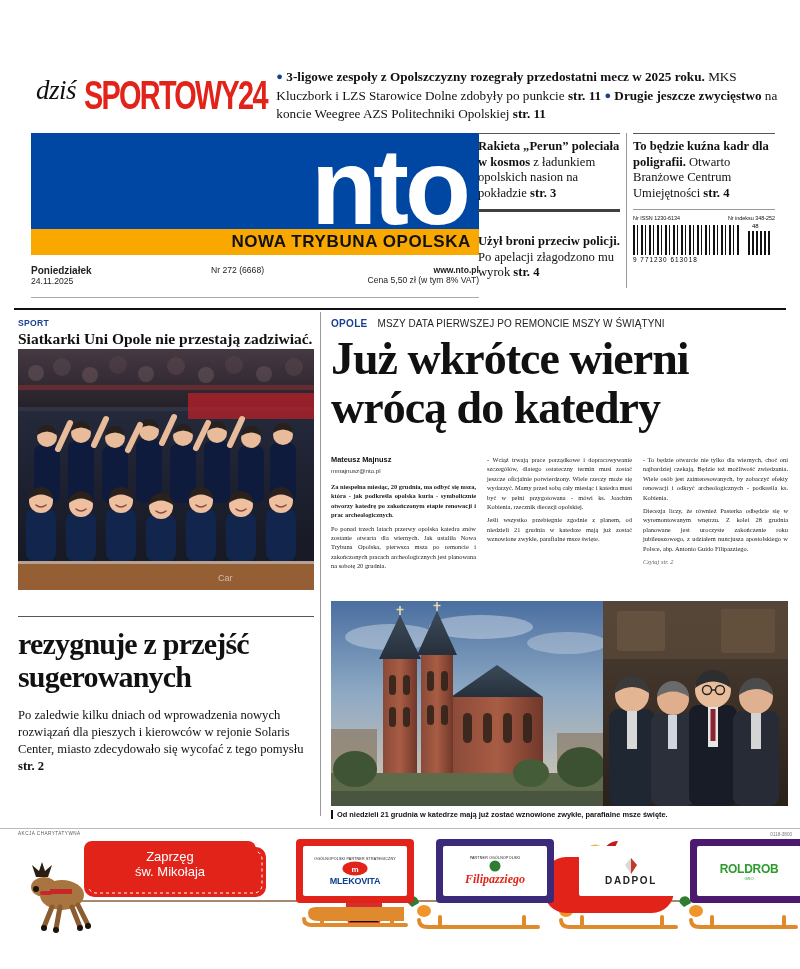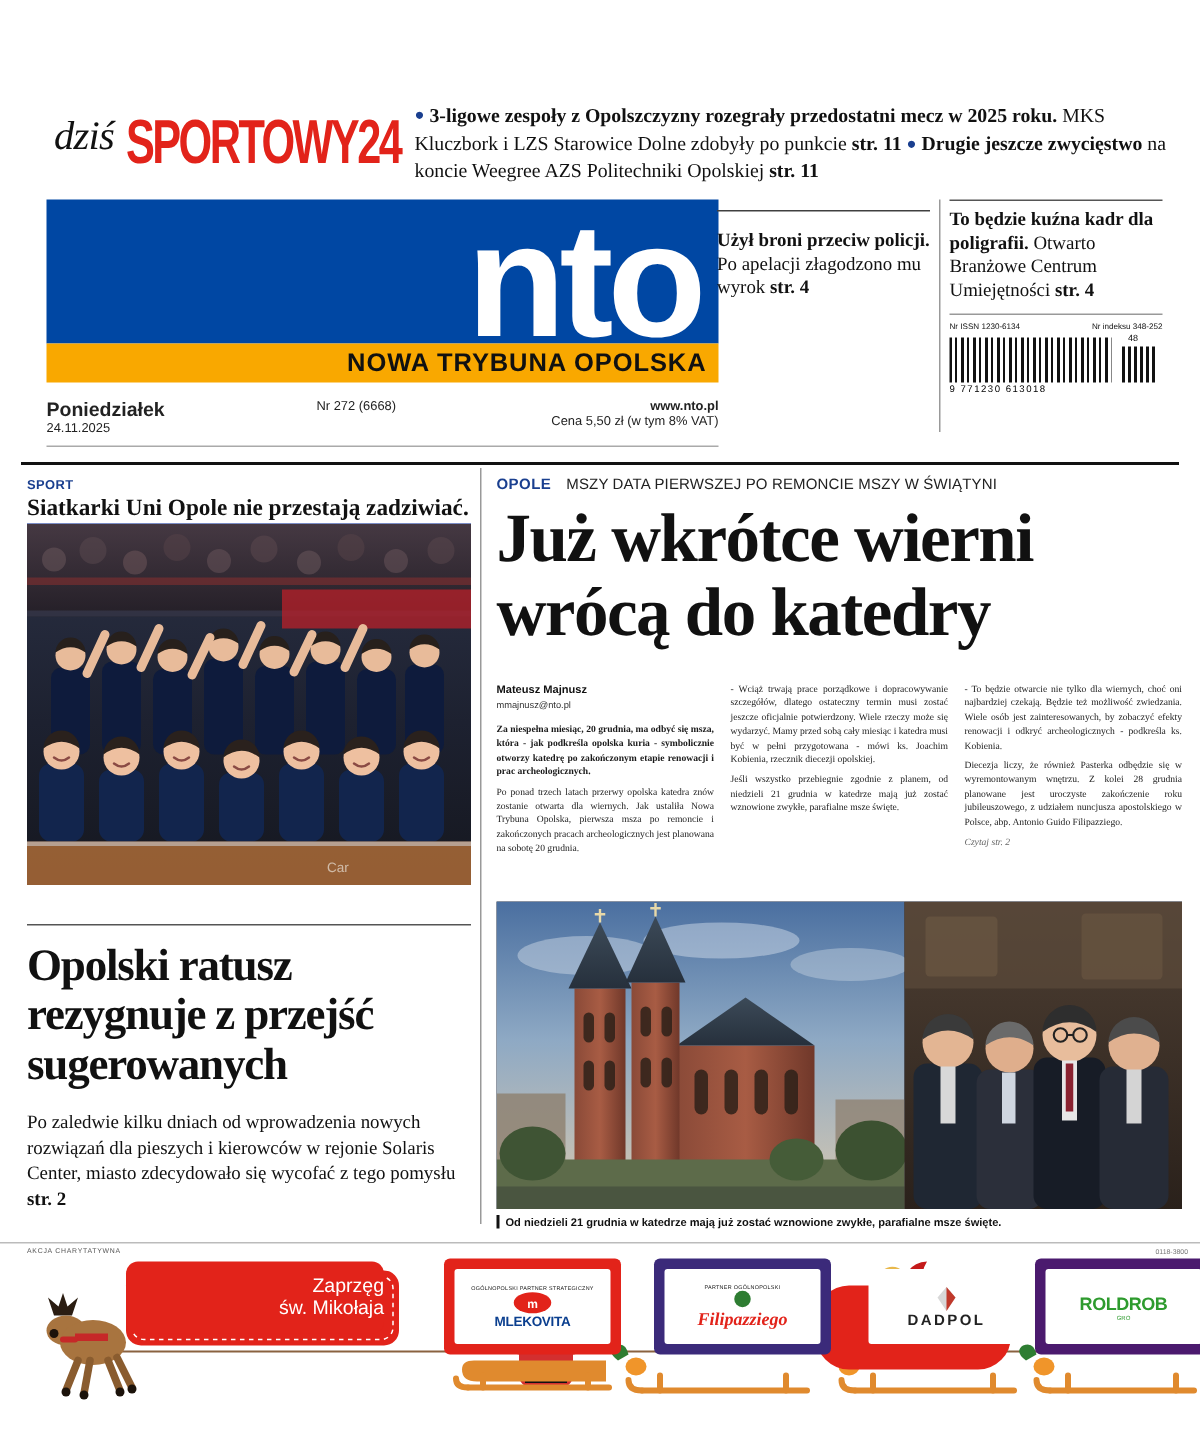--- a/index.html
+++ b/index.html
@@ -49,38 +49,38 @@
     font-family:"Liberation Sans", sans-serif; font-weight:bold;
     font-size:17px; color:#111; letter-spacing:0.6px;
   }
 
   
   .infobar {
     position:absolute; left:31px; top:264px; width:448px; height:34px;
     border-bottom:1px solid #aaa; font-size:9.2px; color:#222;
   }
   .infobar .left { position:absolute; left:0; top:1px; }
-  .infobar .left b { font-family:"Liberation Sans", sans-serif; font-size:13px; font-weight:bold; }
+  .infobar .left b { font-family:"Liberation Sans", sans-serif; font-size:10px; font-weight:bold; }
   .infobar .left span { font-family:"Liberation Sans", sans-serif; font-size:8.6px; display:block; }
   .infobar .mid {
     position:absolute; left:180px; top:1px;
     font-family:"Liberation Sans", sans-serif; font-size:8.6px;
   }
   .infobar .right { position:absolute; right:0; top:1px; text-align:right; }
   .infobar .right b { font-family:"Liberation Sans", sans-serif; font-size:8.6px; font-weight:bold; display:block;}
   .infobar .right span { font-family:"Liberation Sans", sans-serif; font-size:8.6px; display:block; }
 
   
   .teaserwrap { position:absolute; left:478px; top:133px; width:310px; height:165px; }
   .tcol { position:absolute; top:0; width:142px; }
   .tcol.a { left:0; }
   .tcol.b { left:155px; }
   .tbox { font-size:12.6px; line-height:1.25; color:#111; padding-top:5px; }
   .tbox.top { border-top:1.5px solid #555; }
-  .tbox.sep { border-top:1px solid #404040; margin-top:7px; padding-top:12px; }
+  .tbox.sep { border-top:3px solid #404040; margin-top:7px; padding-top:22px; }
   .tbox b { font-weight:bold; }
   .vdiv { position:absolute; left:148px; top:0px; width:1px; height:155px; background:#999; }
 
   
   .bcblock { margin-top:7px; border-top:1px solid #999; padding-top:5px; }
   .bcline { display:flex; justify-content:space-between;
             font-family:"Liberation Sans", sans-serif; font-size:5.4px; color:#111; }
   .bcbars { margin-top:4px; display:flex; align-items:flex-end; gap:7px; }
   .bars1 { height:30px; width:108px;
     background:repeating-linear-gradient(90deg,#111 0 2px,#fff 2px 4px,#111 4px 5px,#fff 5px 8px); }
@@ -162,21 +162,21 @@
     color:#555; letter-spacing:0.5px;
   }
   .adcode {
     position:absolute; right:8px; top:3px;
     font-family:"Liberation Sans", sans-serif; font-size:4.6px; color:#777;
   }
   .ad-art { position:absolute; left:0; top:6px; width:800px; height:110px; }
   .santa-banner {
     position:absolute; left:84px; top:12px; width:172px; height:48px;
     background:#e2231a; border-radius:8px;
-    display:flex; flex-direction:column; align-items:flex-end; justify-content:center;
+    display:flex; flex-direction:column; align-items:center; justify-content:center;
     font-family:"Liberation Sans", sans-serif; color:#fff;
     font-size:13px; line-height:1.12; font-weight:normal;
   }
   .sp-outer { position:absolute; top:10px; width:118px; height:64px; border-radius:4px; }
   .sp-inner {
     position:absolute; left:7px; top:7px; width:104px; height:50px;
     background:#fff; border-radius:2px;
     display:flex; flex-direction:column; align-items:center; justify-content:center;
   }
   .sp-tag { font-family:"Liberation Sans", sans-serif; font-size:3.6px; color:#111; letter-spacing:0.2px; }
@@ -214,20 +214,23 @@
     <div class="right">
       <b>www.nto.pl</b>
       <span>Cena 5,50 zł (w tym 8% VAT)</span>
     </div>
   </div>
 
   <div class="teaserwrap">
     <div class="vdiv"></div>
 
     <div class="tcol a">
+      <div class="tbox top">
+        <b>Rakieta „Perun” poleciała w kosmos</b><span> z ładunkiem opolskich nasion na pokładzie </span><b>str. 3</b>
+      </div>
       <div class="tbox sep">
         <b>Użył broni przeciw policji.</b><span> Po apelacji złagodzono mu wyrok </span><b>str. 4</b>
       </div>
     </div>
 
     <div class="tcol b">
       <div class="tbox top">
         <b>To będzie kuźna kadr dla poligrafii.</b><span> Otwarto Branżowe Centrum Umiejętności </span><b>str. 4</b>
       </div>
       <div class="bcblock">
@@ -507,21 +510,20 @@
           <rect x="148" y="112" width="10" height="36" fill="#d4d4d4"></rect>
         </g>
       </g>
     </svg>
   </div>
 
   <div class="photocap">Od niedzieli 21 grudnia w katedrze mają już zostać wznowione zwykłe, parafialne msze święte.</div>
 
   <div class="leftstory">
     <div class="hd">
-      <div>Opolski ratusz</div>
       <div>rezygnuje z przejść</div>
       <div>sugerowanych</div>
     </div>
     <div class="body">
       <span>Po zaledwie kilku dniach od wprowadzenia nowych rozwiązań dla pieszych i kierowców w rejonie Solaris Center, miasto zdecydowało się wycofać z tego pomysłu </span><b>str. 2</b>
     </div>
   </div>
 
   <div class="adstrip">
     <div class="adlabel">AKCJA CHARYTATYWNA</div>

